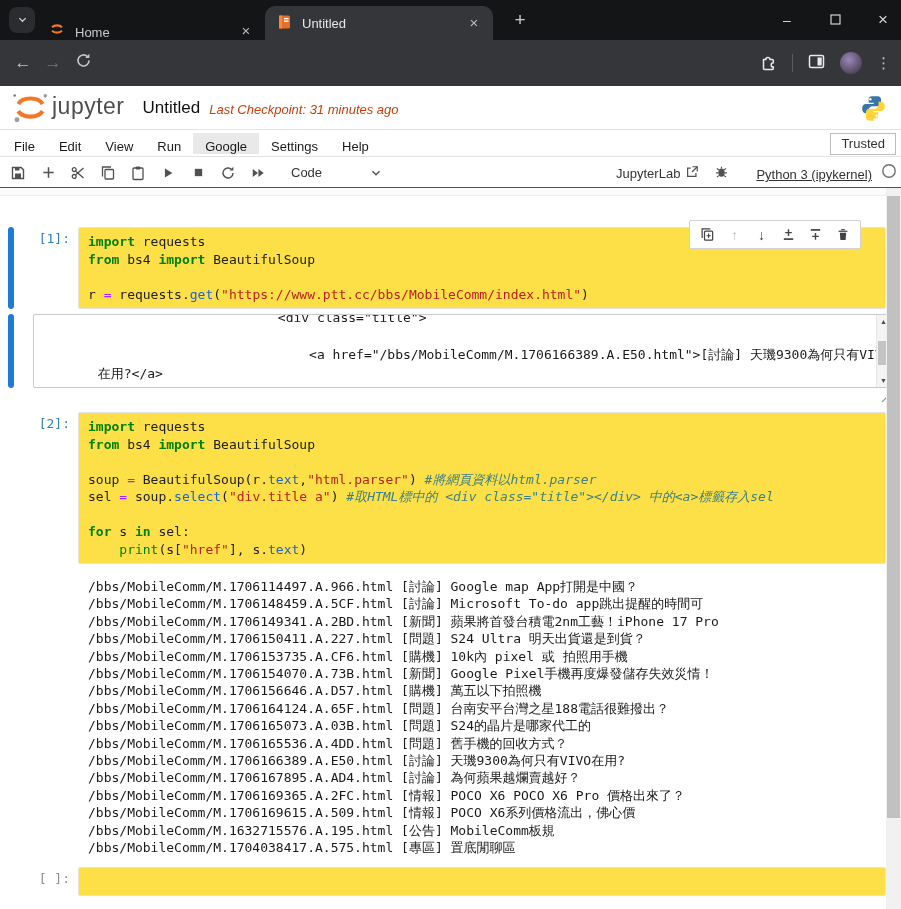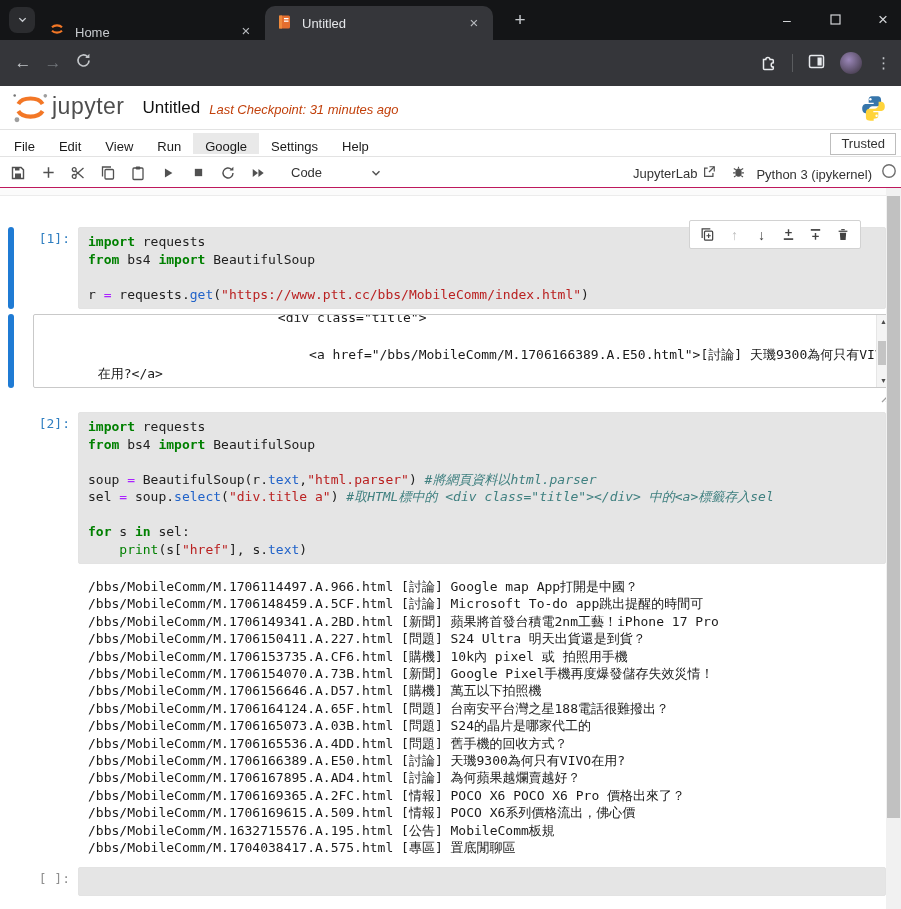--- a/index.html
+++ b/index.html
@@ -59,21 +59,21 @@
 
   
   .content { position:absolute; left:0; top:188px; width:901px; height:721px; background:#fff; overflow:hidden; }
   .topstrip { height:8px; background:#fbfbfb; border-bottom:1px solid #ececec; }
   #notebook { padding-top:31px; }
   .cellrow { display:flex; align-items:stretch; margin-right:15px; }
   .collapser { width:6px; margin-left:8px; border-radius:3px; background:transparent; flex:none; }
   .collapser.sel { background:#1f7bd4; }
   .prompt { width:64px; flex:none; text-align:right; padding:4px 8px 0 0; font-family:"DejaVu Sans Mono","Liberation Mono",monospace; font-size:13px; color:#307fc1; }
   .prompt.empty { color:#8f8f8f; }
-  .inputarea { flex:1; background:#e5e5e5; border:1px solid #e3e3e3; border-radius:2px; padding:5px 4px 5px 9px; font-family:"DejaVu Sans Mono","Liberation Mono",monospace; font-size:13px; line-height:17.5px; }
+  .inputarea { flex:1; background:#fde047; border:1px solid #e3e3e3; border-radius:2px; padding:5px 4px 5px 9px; font-family:"DejaVu Sans Mono","Liberation Mono",monospace; font-size:13px; line-height:17.5px; }
   .cmline { white-space:pre; min-height:17.5px; color:#212121; }
   .tk-k { color:#008000; font-weight:bold; }
   .tk-b { color:#008000; }
   .tk-o { color:#aa22ff; }
   .tk-s { color:#ba2121; }
   .tk-c { color:#408080; font-style:italic; }
   .tk-p { color:#2163c9; }
   .tk-t { color:#212121; }
   .cellrow.inrow1 { margin-bottom:5px; }
   .outrow { margin-bottom:24px; }
@@ -257,21 +257,21 @@
         <span><svg width="14" height="14" viewBox="0 0 16 16">
               <path d="M6.5 3.5H3v9.5h9.5V9" stroke="#515151" stroke-width="1.4" fill="none"></path>
               <path d="M8.5 2H14v5.5" stroke="#515151" stroke-width="1.4" fill="none"></path>
               <path d="M14 2L8 8" stroke="#515151" stroke-width="1.4"></path>
             </svg></span>
       </span>
       <span style="margin-left:6px;"><svg width="15" height="15" viewBox="0 0 16 16">
             <ellipse cx="8" cy="9.2" rx="3.4" ry="4.3" fill="#515151"></ellipse>
             <path d="M8 4.9V2.8M5.2 6.2L3 4.8M10.8 6.2L13 4.8M4.6 9.5H2.2M11.4 9.5h2.4M5.2 12.4l-2 1.4M10.8 12.4l2 1.4" stroke="#515151" stroke-width="1.2" fill="none"></path>
           </svg></span>
-      <span style="margin-left:1px;">Python 3 (ipykernel)</span>
+      <span style="margin-left:18px;text-decoration:underline;">Python 3 (ipykernel)</span>
       <span><svg width="16" height="16" viewBox="0 0 16 16">
             <circle cx="8" cy="8" r="6.2" stroke="#6f6f6f" stroke-width="1.4" fill="none"></circle>
           </svg></span>
     </span>
   </div>
 
   <div class="content">
     <div class="topstrip"></div>
     <div id="notebook">
         <div class="cellrow inrow1">

